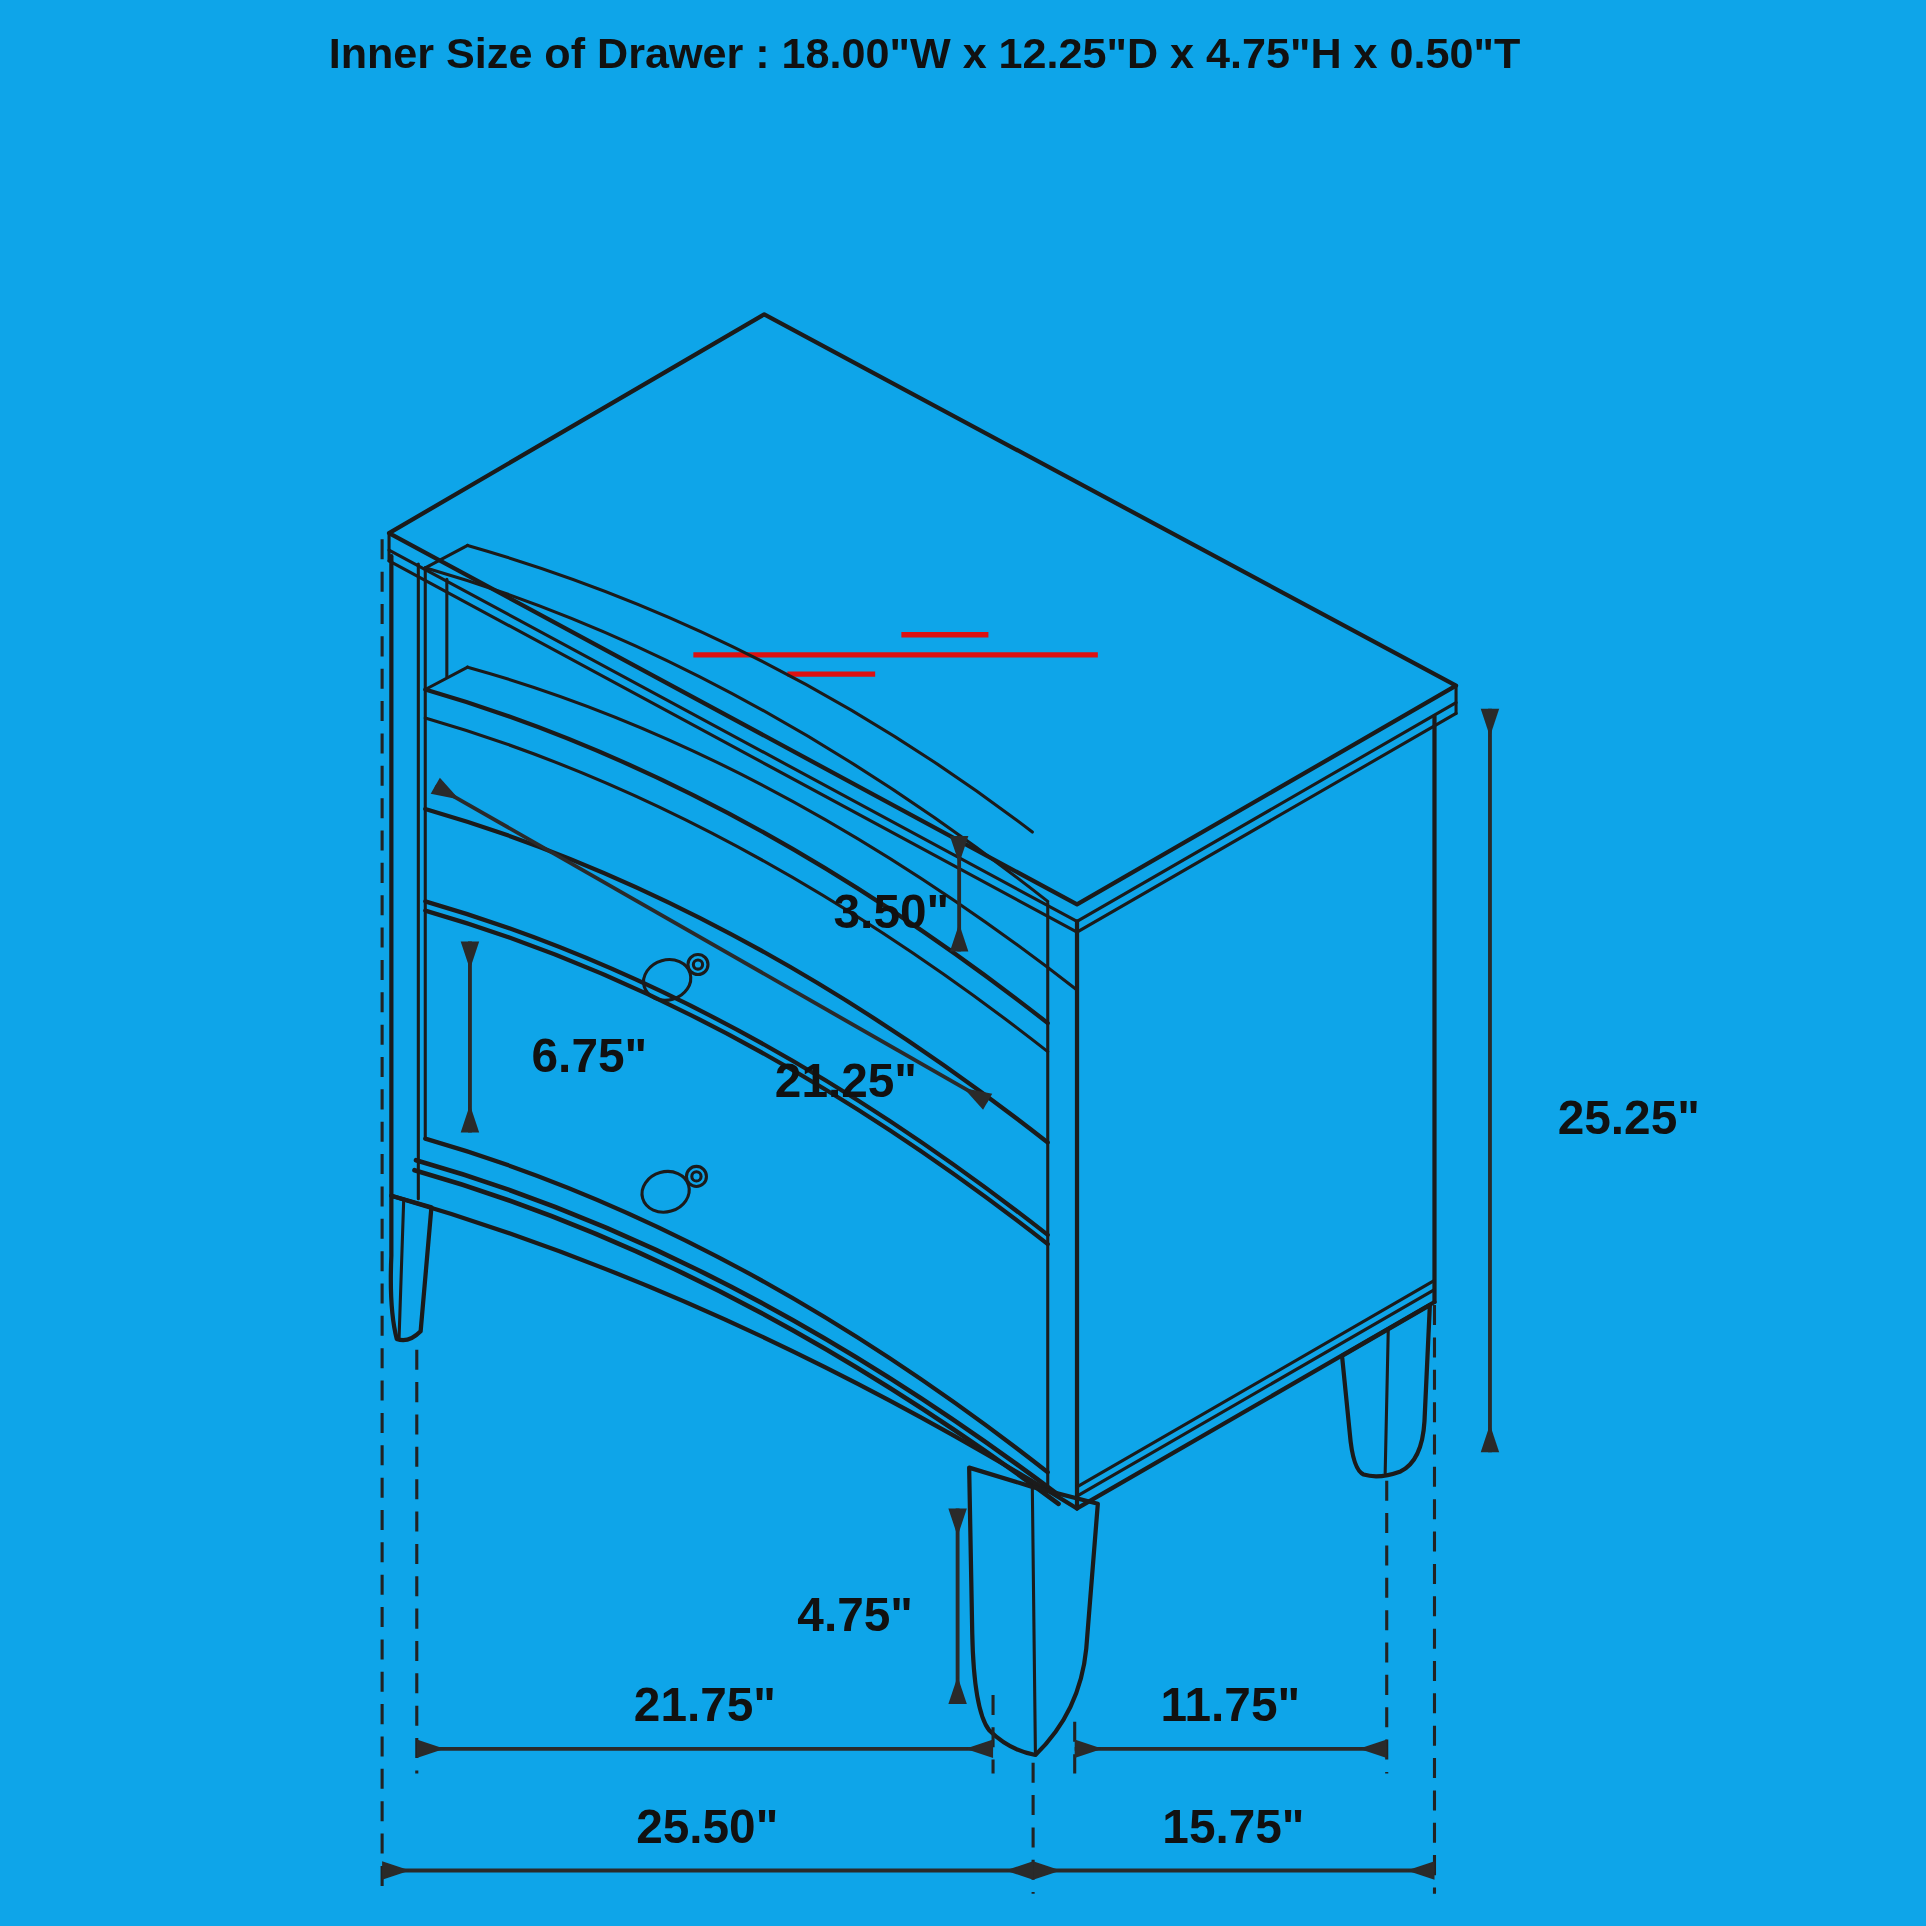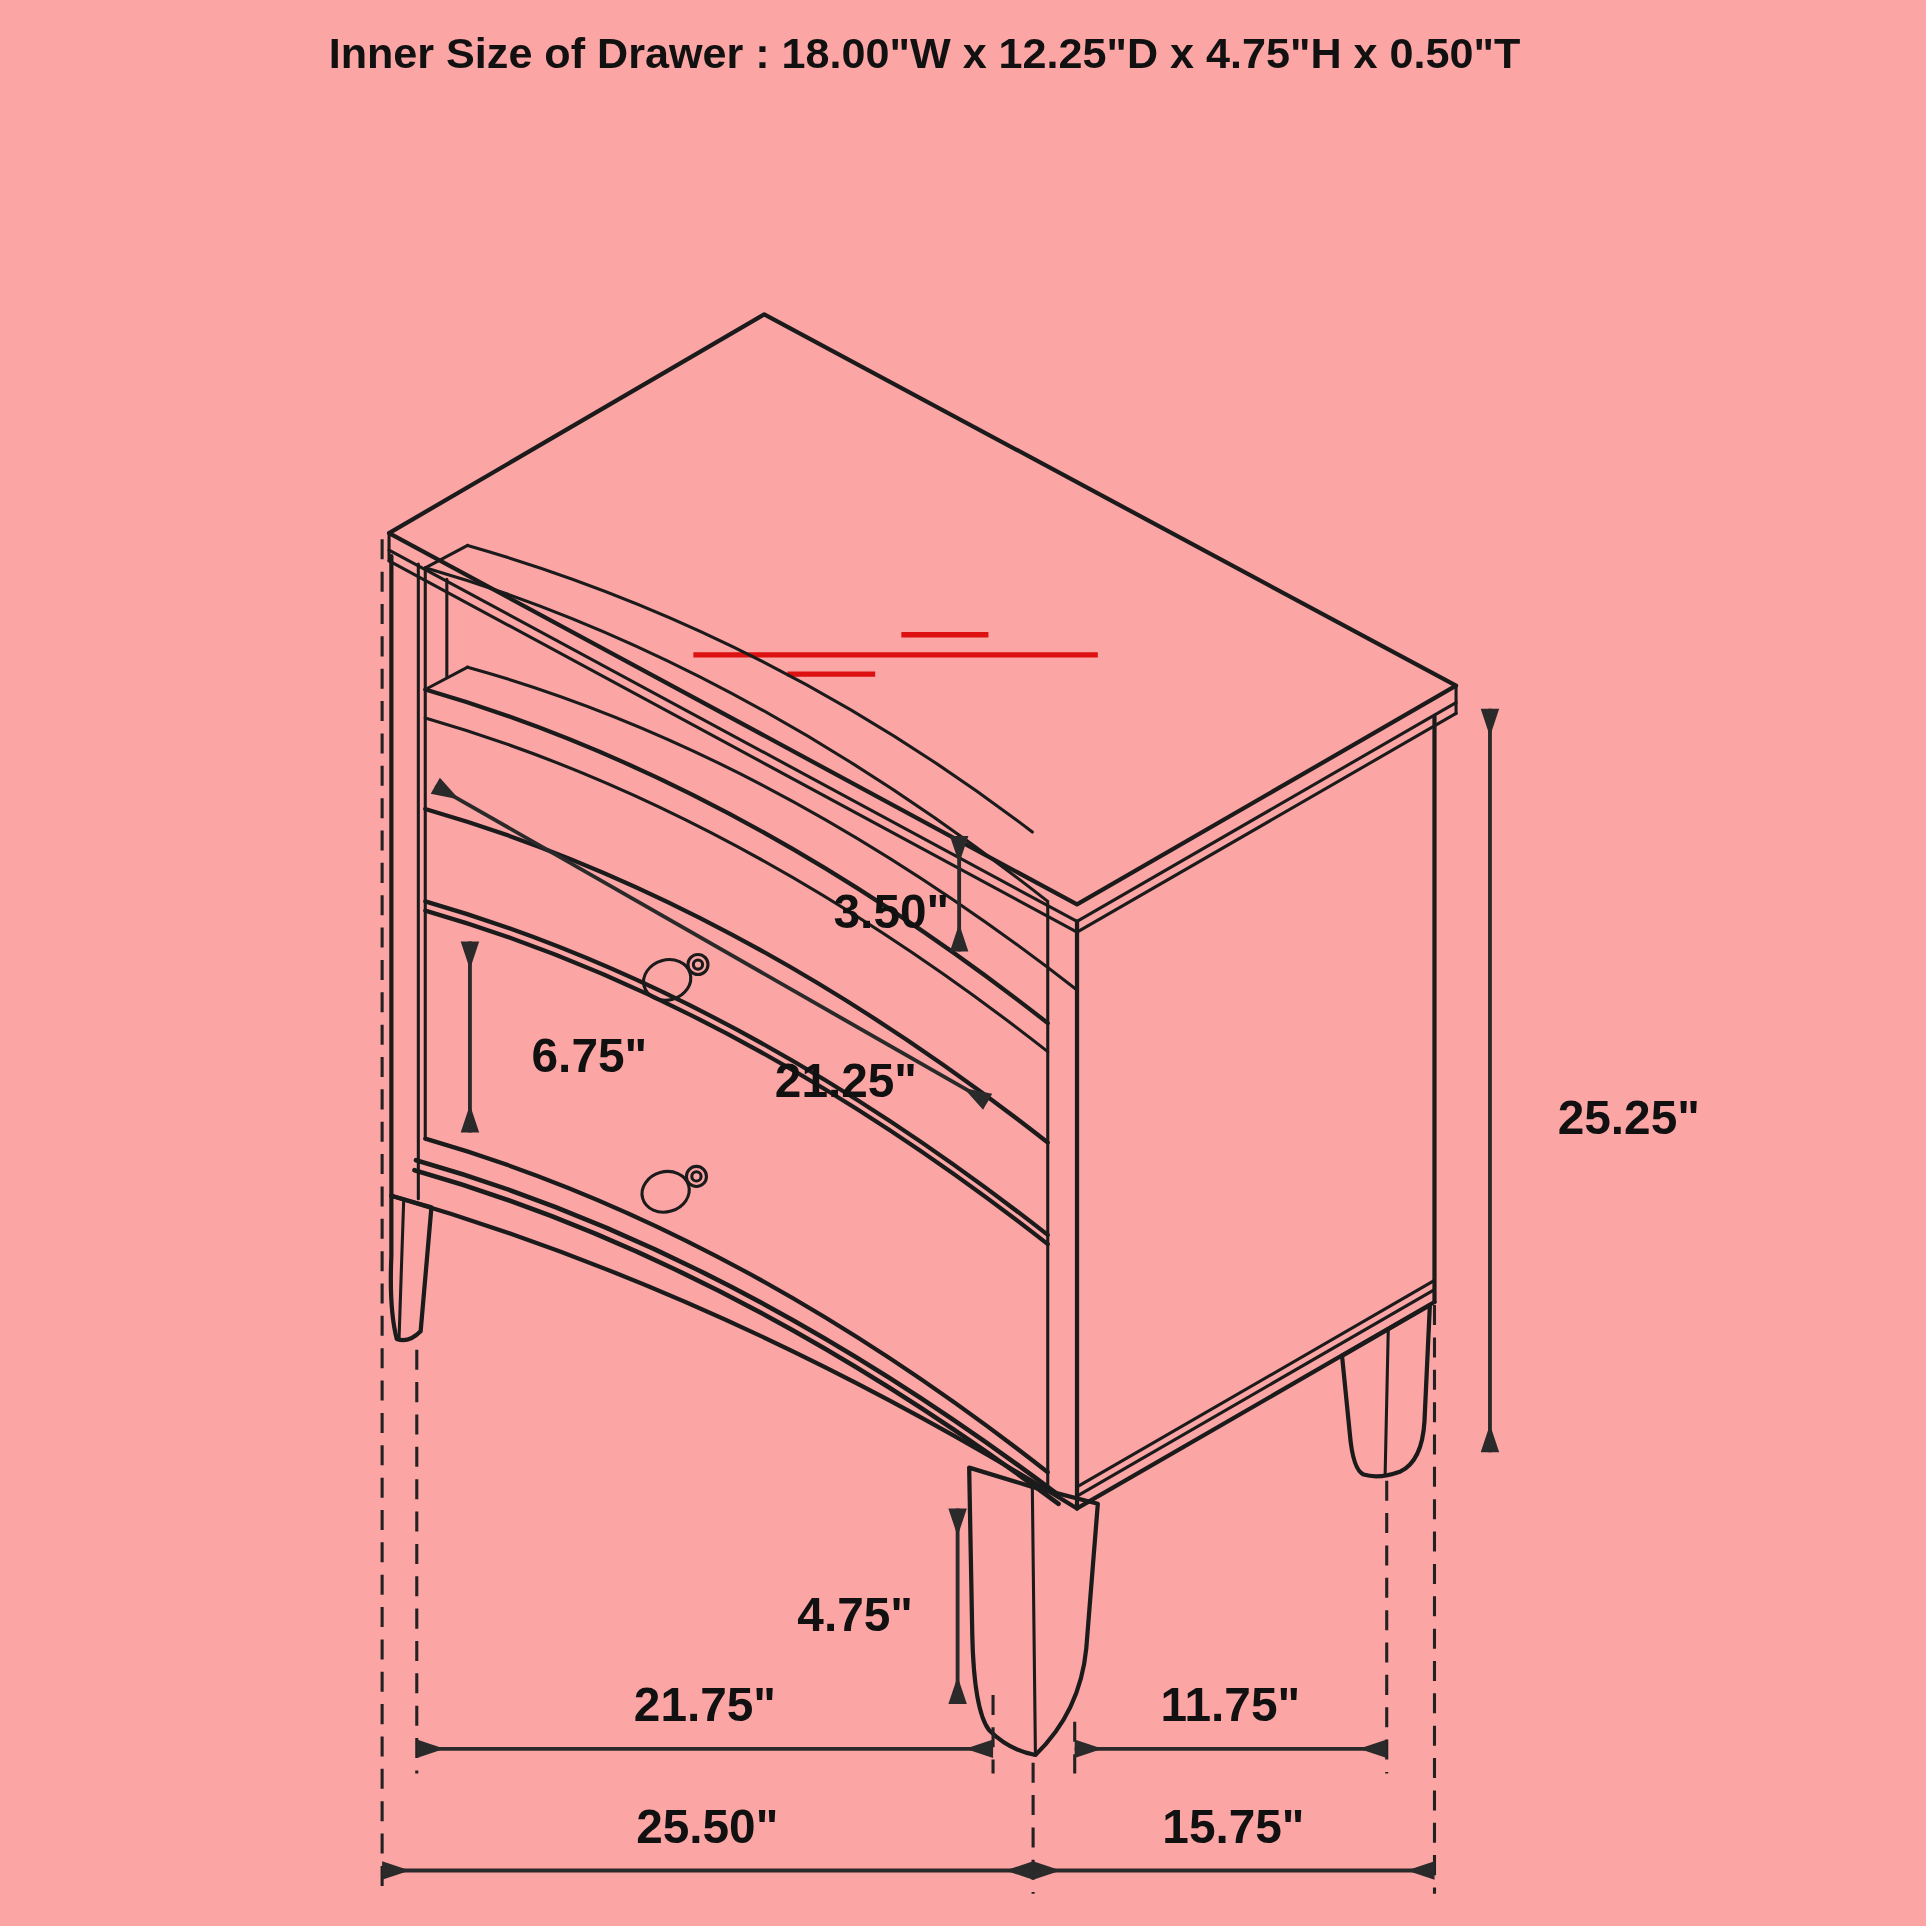--- a/index.html
+++ b/index.html
@@ -7,21 +7,21 @@
     padding: 0;
     background: #ffffff;
     width: 1926px;
     height: 1926px;
     font-family: "Liberation Sans", sans-serif;
   }
   #stage {
     position: relative;
     width: 1926px;
     height: 1926px;
-    background: #fca5a5;
+    background: #0ea5e9;
     overflow: hidden;
   }
   svg { display: block; }
   .outline { fill: none; stroke: #1b1b1b; stroke-width: 5.5; stroke-linejoin: round; stroke-linecap: round; }
   .detail  { fill: none; stroke: #1b1b1b; stroke-width: 4;   stroke-linejoin: round; stroke-linecap: round; }
   .trim    { fill: none; stroke: #1b1b1b; stroke-width: 6;   stroke-linecap: round; }
   .dashed  { fill: none; stroke: #222222; stroke-width: 4; stroke-dasharray: 26 16; }
   .dim     { fill: none; stroke: #2a2a2a; stroke-width: 5; }
   .dimtext { fill: #111111; font-weight: bold; font-size: 62px; font-family: "Liberation Sans", sans-serif; }
   .redline { stroke-width: 7; stroke-linecap: butt; }

